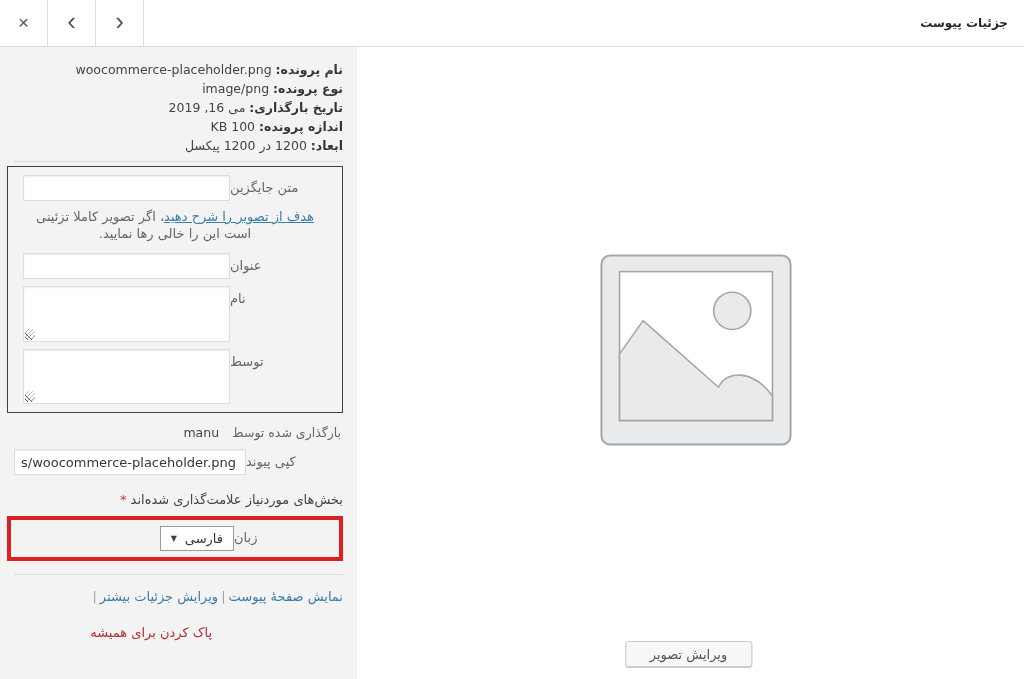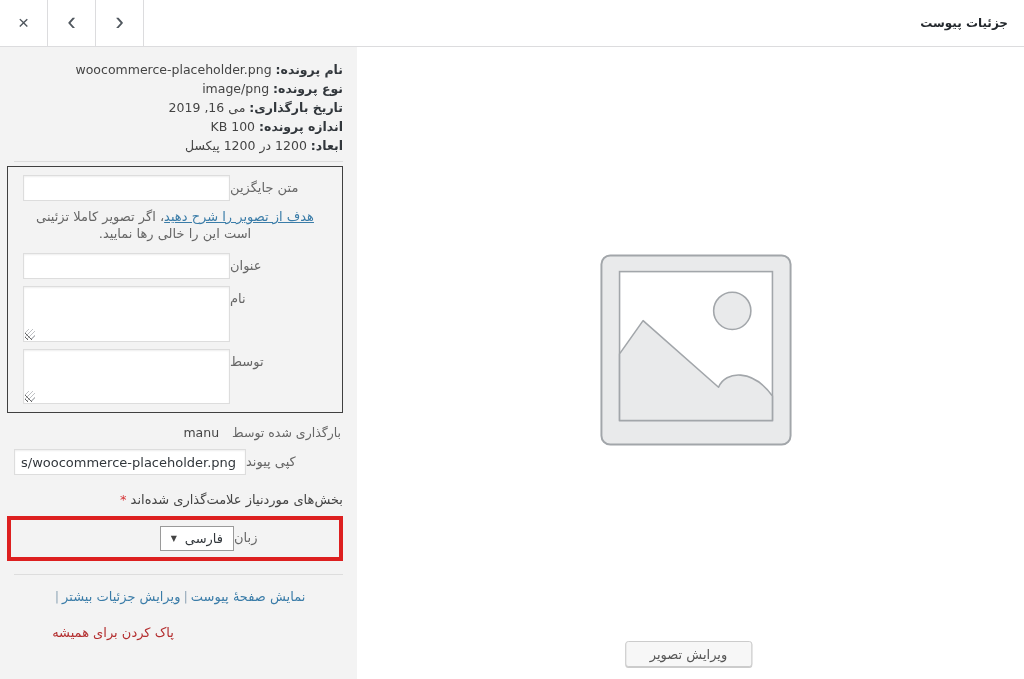--- a/index.html
+++ b/index.html
@@ -57,21 +57,21 @@
   .note { margin-top:17px; font-size:13px; color:#444; }
   .note .req { color:#d63638; }
 
   .select { display:inline-flex; align-items:center; gap:8px; background:#fff;
             border:1px solid #9a9a9a; padding:3px 10px; font-size:13px;
             color:#32373c; cursor:pointer; height:25px; }
   .select .caret { font-size:8px; color:#444; }
 
   hr.div2 { border:0; border-top:1px solid #ddd; margin:13px 0 0; }
 
-  .links { margin-top:12px; font-size:13px; line-height:20px;text-align:center; }
+  .links { margin-top:12px; font-size:13px; line-height:20px; }
   .links a { text-decoration:none; cursor:pointer; }
   .links a.blue { color:#3a7ca8; }
   .links .sep { color:#93a8b8; margin:0 3px; }
   .links .line2 { margin-right:131px;margin-top:16px; }
   .links a.del { color:#b32d2e; }
 
   
   .placeholder { position:absolute; top:205px; left:calc(50% + 5px);
                  transform:translateX(-50%); width:196px; height:196px; }
   .edit-btn { position:absolute; top:594px; left:calc(50% - 2px);

